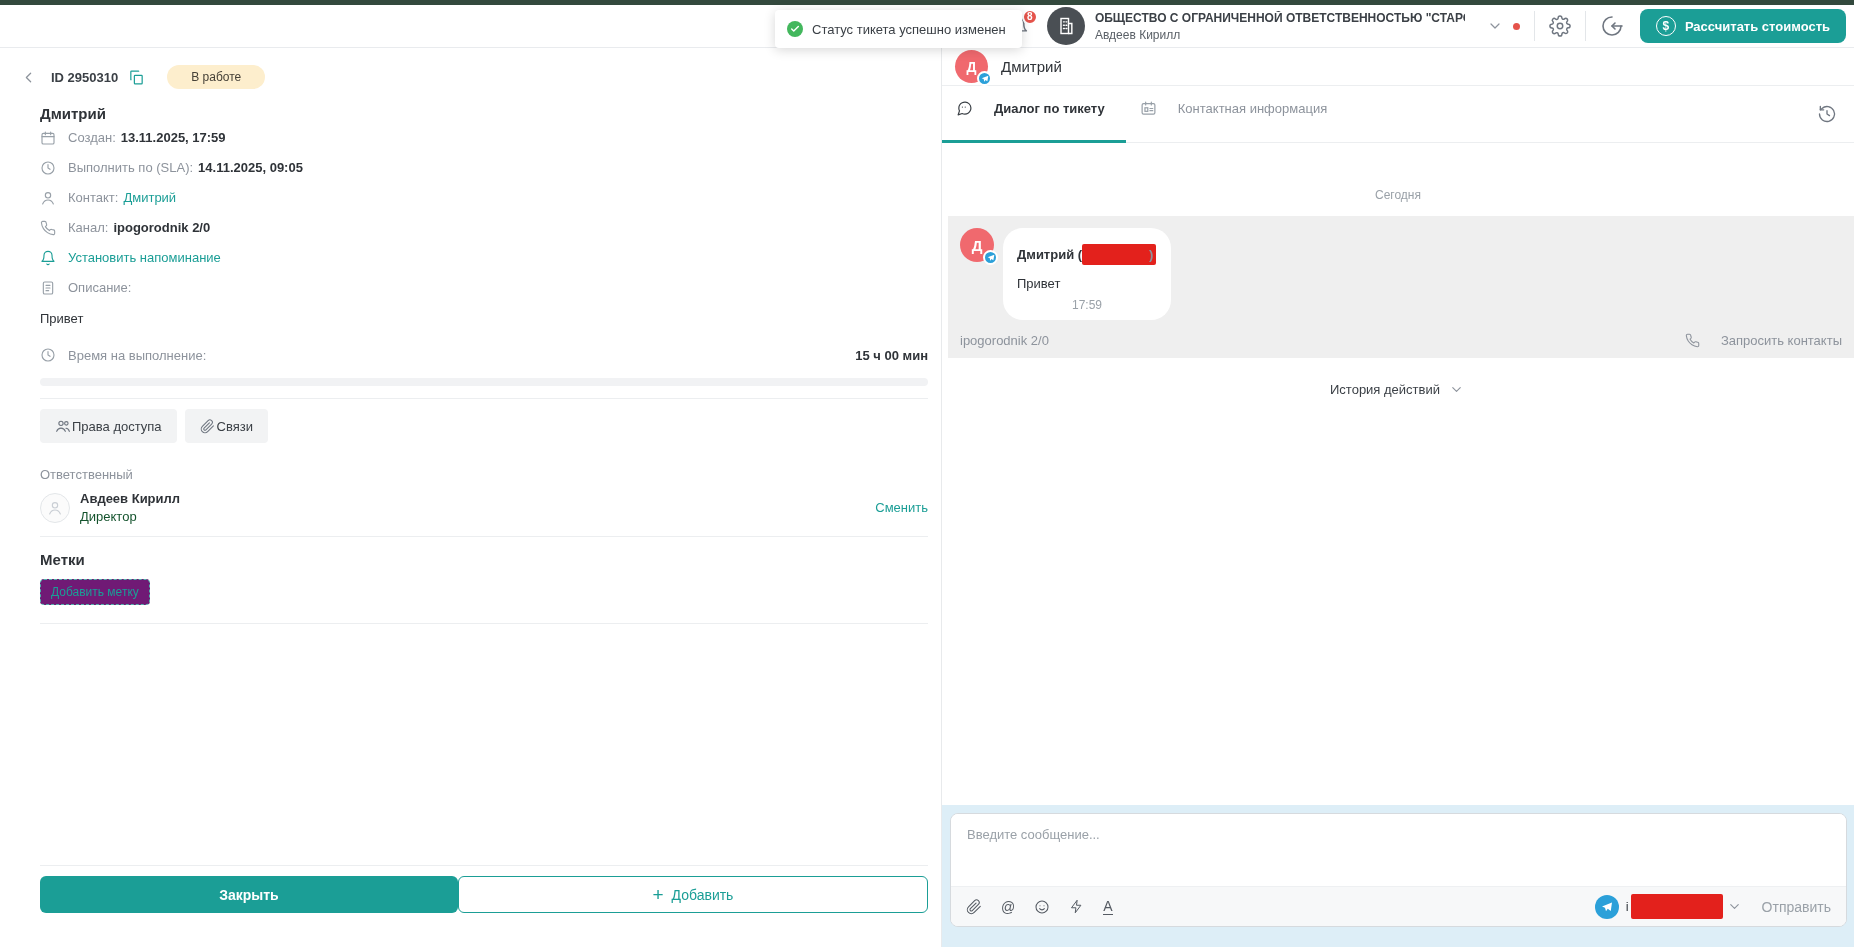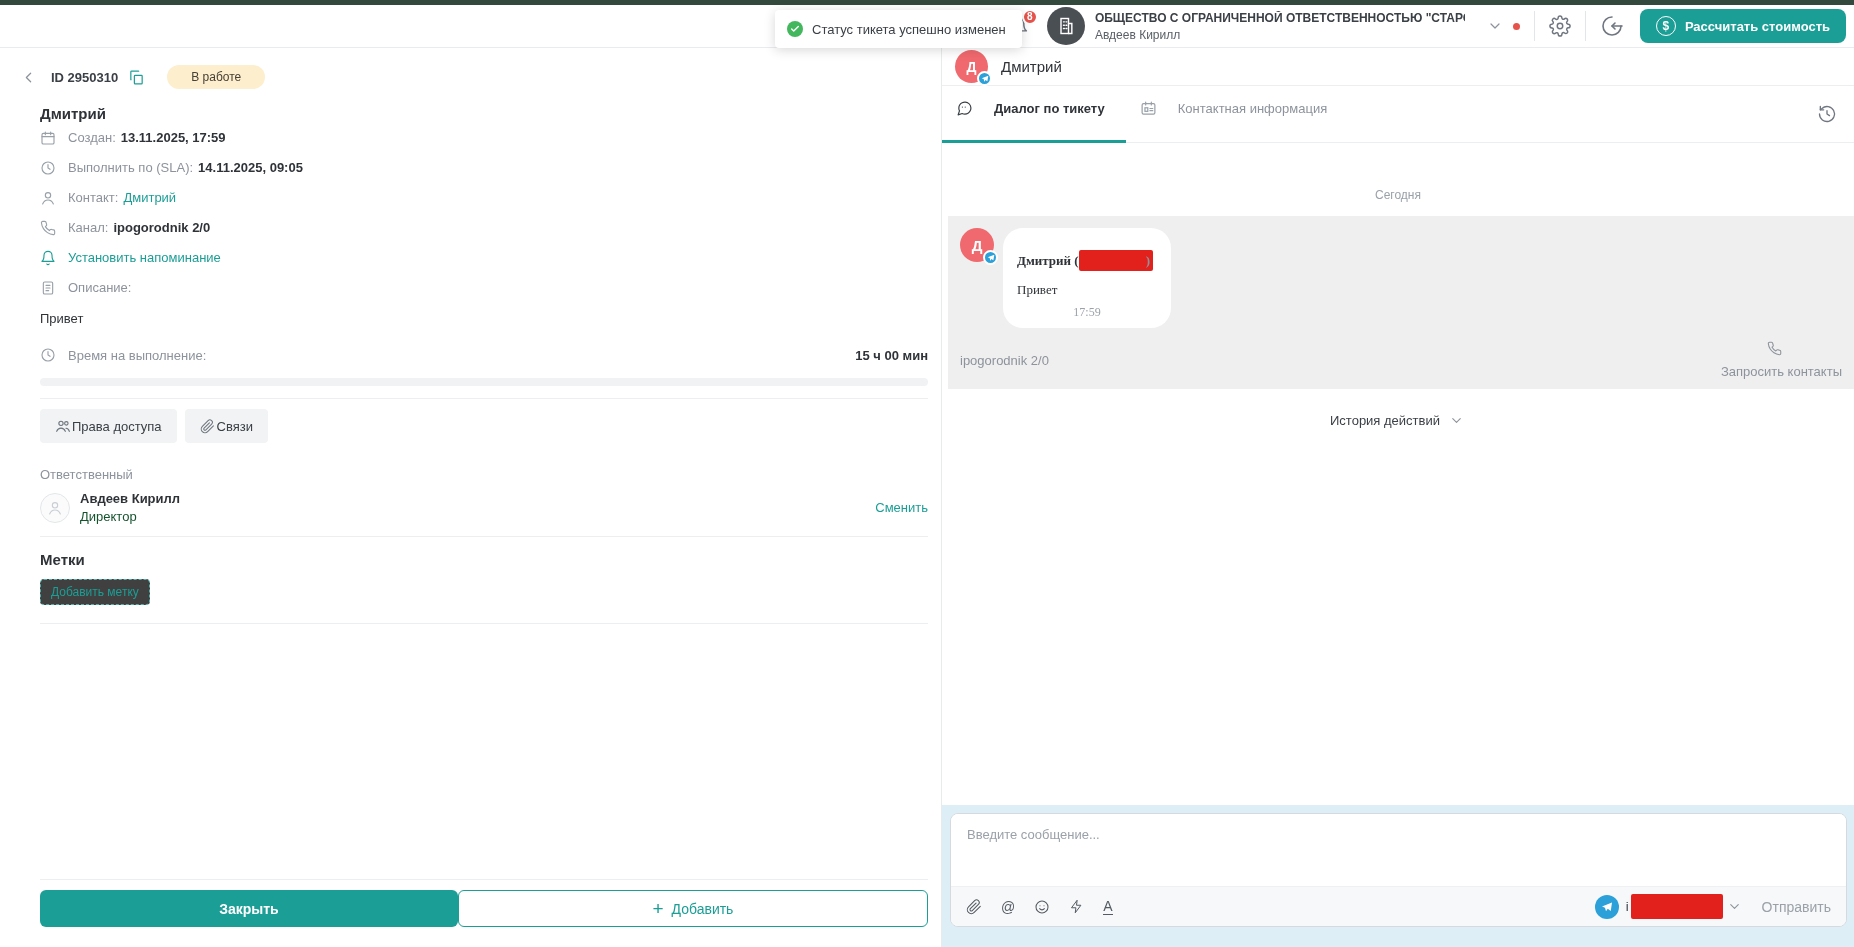--- a/index.html
+++ b/index.html
@@ -33,21 +33,21 @@
 
   
   .toast { position:absolute; top:10px; left:775px; height:38px; background:#fff; border-radius:4px;
            box-shadow:0 2px 12px rgba(0,0,0,.16); display:flex; align-items:center; gap:9px;
            padding:0 16px 0 12px; z-index:60; }
   .toast-check { width:16px; height:16px; border-radius:50%; background:#43b75d; display:flex;
                  align-items:center; justify-content:center; flex:0 0 auto; }
   .toast-text { font-size:13px; color:#3b4046; white-space:nowrap; }
 
   
-  .left { position:absolute; top:48px; left:0; width:940px; bottom:4px; background:#fff; }
+  .left { position:absolute; top:48px; left:0; width:940px; bottom:18px; background:#fff; }
   .left-scroll { padding:16px 12px 0 0; }
   .ticket-head { display:flex; align-items:center; padding-left:10px; height:26px; }
   .back-chip { color:#8d939c; cursor:pointer; display:flex; align-items:center; }
   .ticket-id { font-size:13px; font-weight:bold; color:#3b4046; margin-left:14px; }
   .copy-ic { margin-left:10px; color:#1b9e96; cursor:pointer; display:flex; align-items:center; }
   .status-badge { margin-left:22px; background:#fdeecd; color:#474238; font-size:12px; border-radius:12px;
                   padding:5px 24px; cursor:pointer; }
   .lp-body { padding-left:40px; }
   .lp-title { font-size:15px; font-weight:bold; color:#2f3338; margin-top:15px; }
   .field-row { display:flex; align-items:center; height:29px; font-size:13px; margin-top:1px; }
@@ -68,21 +68,21 @@
   .chip-btn .f-ic { margin-right:0; color:#6f7680; }
   .resp-label { font-size:13px; color:#8d939c; margin-top:24px; }
   .resp-row { display:flex; align-items:center; margin-top:9px; width:888px; }
   .resp-avatar { width:30px; height:30px; border-radius:50%; border:1px solid #e3e6e9; background:#fbfbfb;
                  display:flex; align-items:center; justify-content:center; color:#c9ced4; margin-right:10px; }
   .resp-name { font-size:13px; font-weight:bold; color:#2f3338; }
   .resp-role { font-size:13px; color:#14532d; margin-top:3px; }
   .change-link { margin-left:auto; color:#1b9e96; font-size:13px; cursor:pointer; }
   .tags-title { font-size:15px; font-weight:bold; color:#2f3338; margin-top:14px; }
   .add-tag { display:inline-block; margin-top:11px; border:1px dashed #53b3ac; color:#1b9e96;
-             font-size:12px; border-radius:4px; padding:5px 10px; cursor:pointer; background:#404040; }
+             font-size:12px; border-radius:4px; padding:5px 10px; cursor:pointer; background:#701a75; }
   .left-footer { position:absolute; left:40px; width:888px; bottom:16px; border-top:1px solid #eceef0;
                  padding-top:10px; display:flex; }
   .btn-close { flex:415; height:37px; background:#1b9e96; border:none; border-radius:6px; color:#fff;
                font-family:inherit; font-size:14px; font-weight:bold; cursor:pointer; }
   .btn-add { flex:465; height:37px; background:#fff; border:1px solid #1b9e96; border-radius:6px;
              color:#1b9e96; font-family:inherit; font-size:14px; display:flex; align-items:center;
              justify-content:center; gap:8px; cursor:pointer; }
   .plus-glyph { font-size:19px; font-weight:normal; line-height:1; }
 
   
@@ -104,29 +104,29 @@
   .tab.inactive { color:#8d939c; }
   .tab .f-ic { margin-right:0; }
   .tab.active .f-ic { color:#3b4046; }
   .history-ic { position:absolute; right:17px; top:50%; transform:translateY(-50%); color:#6f7680; cursor:pointer; }
 
   .chat-body { position:absolute; top:96px; left:0; right:0; bottom:142px; background:#fff; overflow:hidden; }
   .day-label { text-align:center; font-size:12px; color:#9aa1a8; margin-top:44px; }
   .msg-band { margin-top:14px; margin-left:6px; background:#efefef; padding:12px 12px 10px 12px; }
   .msg-row { display:flex; align-items:flex-start; gap:9px; }
   .m-avatar { width:34px; height:34px; font-size:15px; }
-  .bubble { background:#fff; border-radius:20px; padding:22px 14px 8px 14px; min-width:168px; width:fit-content;font-family:Liberation Serif, serif; }
+  .bubble { background:#fff; border-radius:20px; padding:16px 14px 8px 14px; min-width:168px; width:fit-content; }
   .bubble-name { font-size:13px; font-weight:bold; color:#2f3338; white-space:nowrap; }
   .redact { display:inline-block; width:74px; height:21px; background:#e3211c; border-radius:2px;
             vertical-align:-6px; margin-right:-7px; }
   .redact-paren { color:#8d939c; }
   .bubble-text { font-size:13px; color:#2f3338; margin-top:11px; }
   .bubble-time { font-size:12px; color:#9aa1a8; text-align:center; margin-top:7px; }
   .band-footer { display:flex; align-items:center; margin-top:13px; font-size:13px; color:#8d939c; }
-  .req-contacts { margin-left:auto; display:flex; align-items:center; gap:8px; color:#8d939c; cursor:pointer;flex-direction:column; }
+  .req-contacts { margin-left:auto; display:flex; align-items:center; gap:8px; color:#8d939c; cursor:pointer; }
   .history-toggle { margin-top:24px; display:flex; align-items:center; justify-content:center; gap:9px;
                     font-size:13px; color:#3b4046; cursor:pointer; }
   .history-toggle .f-ic { color:#8d939c; margin-right:0; }
 
   .composer { position:absolute; left:0; right:0; bottom:0; height:142px; background:#ddeef7; }
   .composer-box { position:absolute; left:8px; right:7px; top:8px; height:114px; background:#fff;
                   border:1px solid #d6dade; border-radius:8px; overflow:hidden; }
   .composer-box textarea { position:absolute; top:0; left:0; right:0; bottom:40px; width:100%;
                   height:74px; border:none; outline:none; resize:none; padding:13px 16px;
                   font-family:inherit; font-size:13px; color:#2f3338; }

